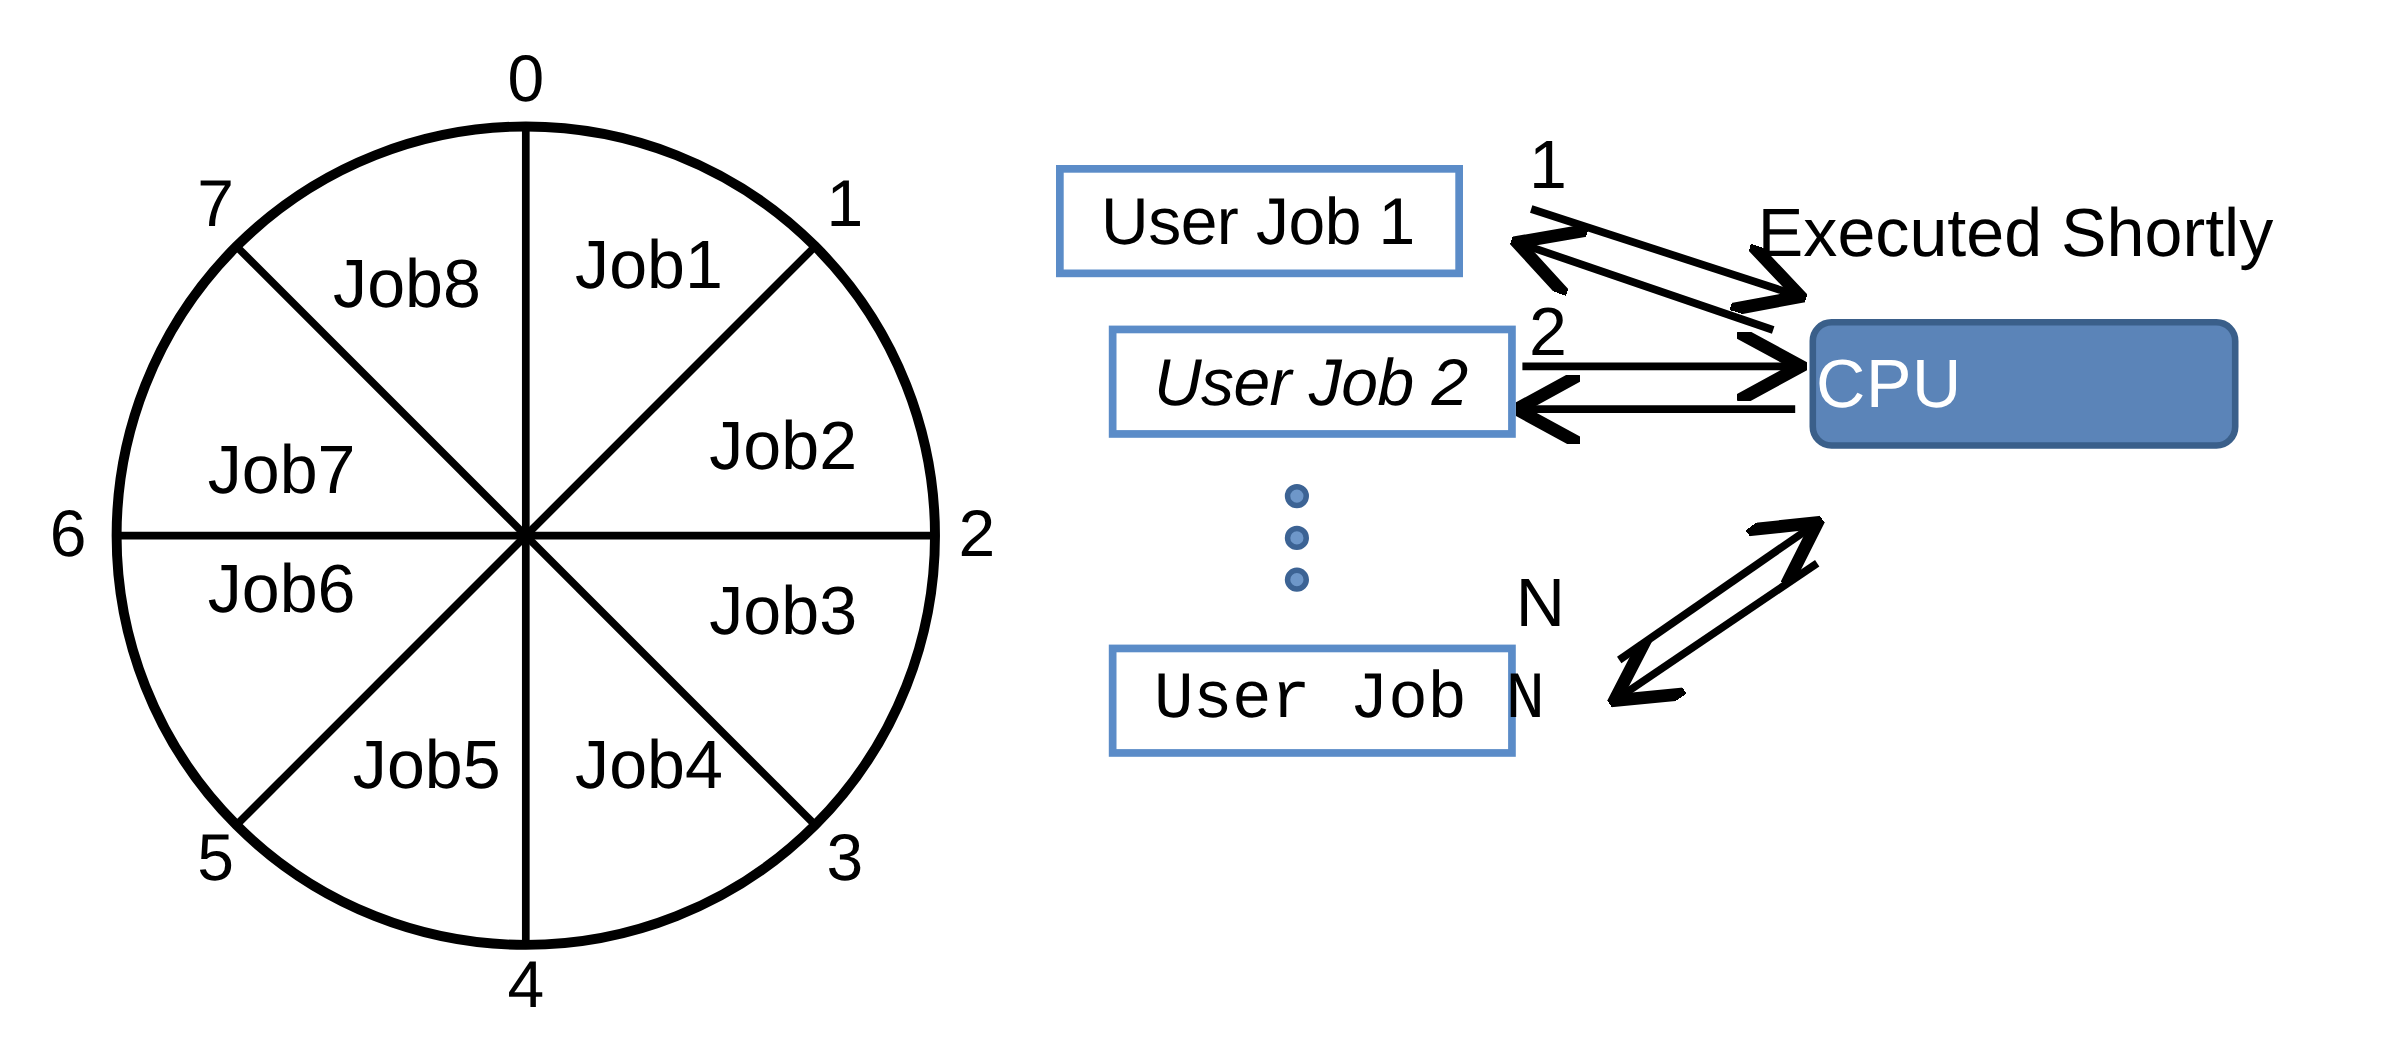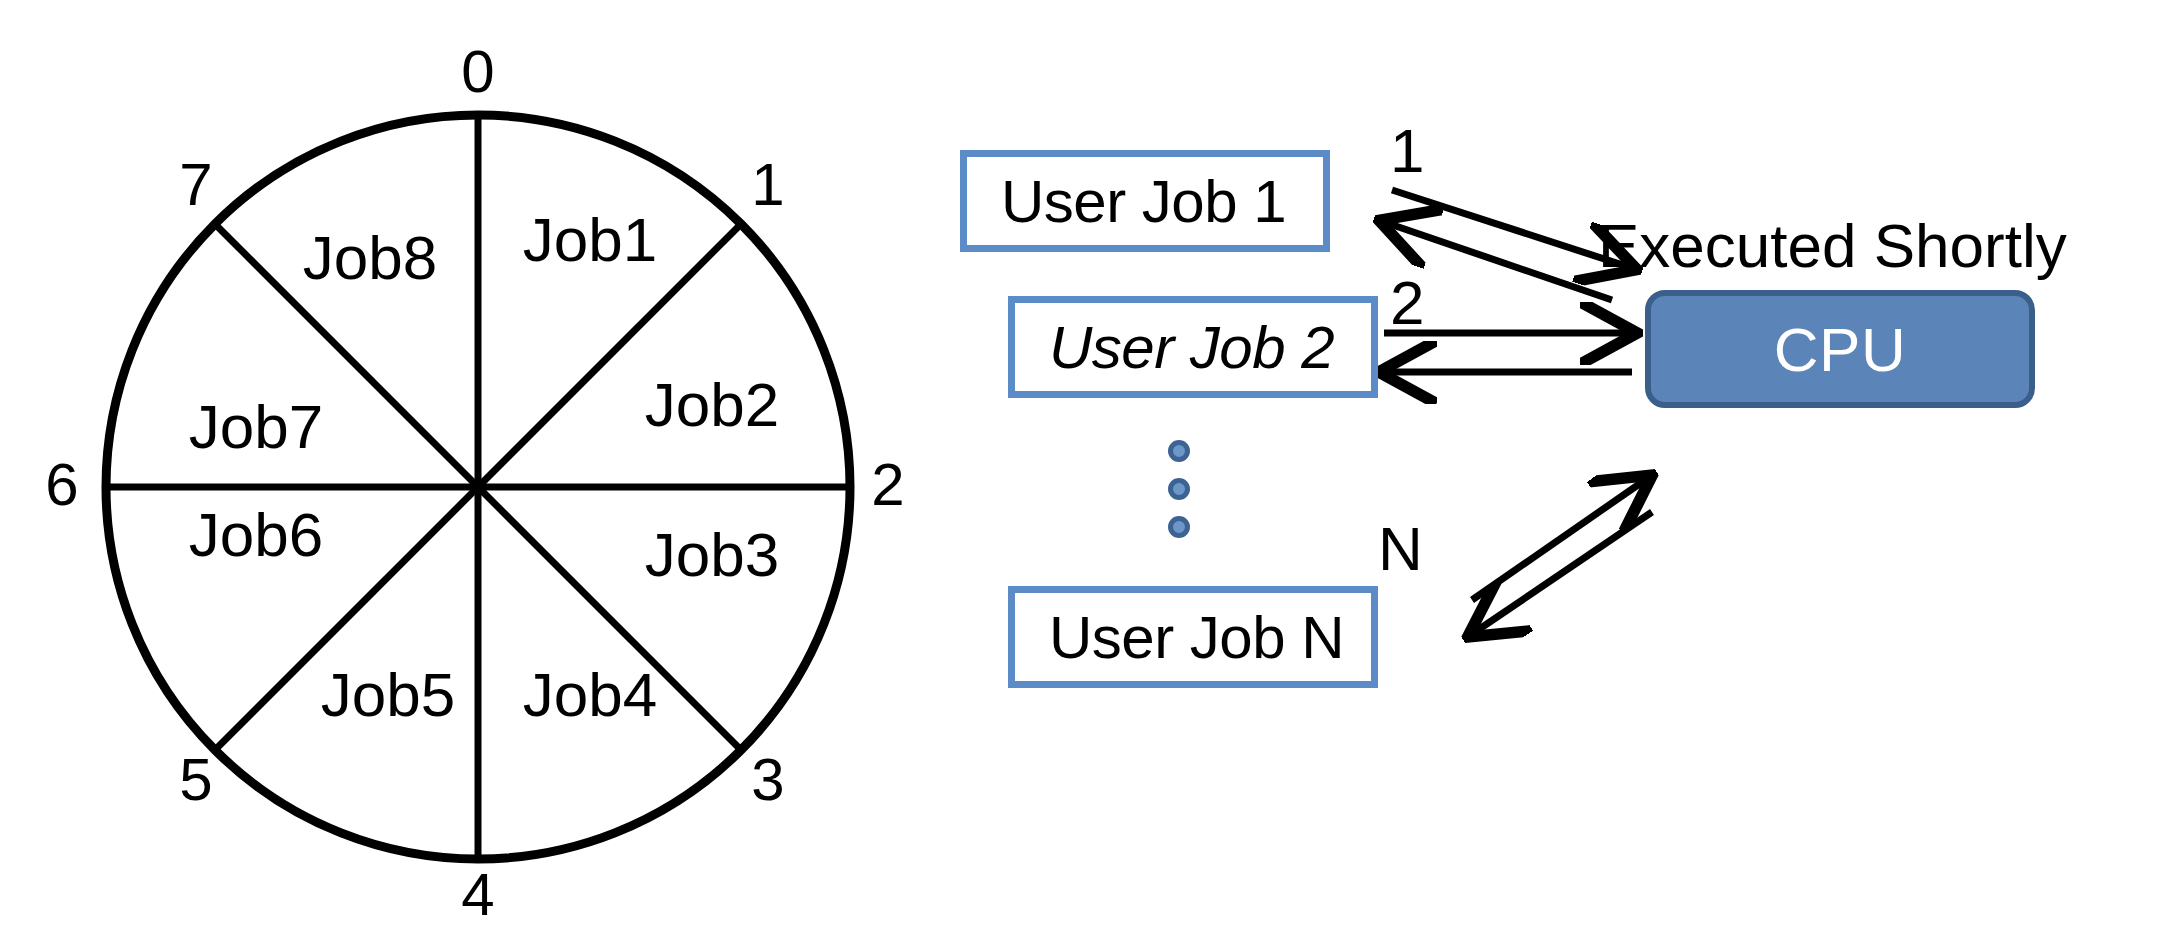--- a/index.html
+++ b/index.html
@@ -81,41 +81,39 @@
   }
 
   .cpu-box {
     position: absolute;
     box-sizing: border-box;
     background: #5B84B8;
     border: 6px solid #3A5F8A;
     border-radius: 20px;
     display: flex;
     align-items: center;
-    justify-content: center;
     font-size: 62px;
     color: #ffffff;
     letter-spacing: 0.5px;
   }
 
   .flow-index {
     position: absolute;
     font-size: 62px;
     color: #000000;
     line-height: 1;
     white-space: nowrap;
   }
 
   .flow-caption {
     position: absolute;
     font-size: 62px;
     color: #000000;
     line-height: 1;
     white-space: nowrap;
-    margin-top: 33px;
   }
 
   .ellipsis-dots {
     position: absolute;
     display: flex;
     flex-direction: column;
     align-items: center;
     gap: 16px;
   }
   .ellipsis-dot {
@@ -179,21 +177,21 @@
   </svg>
 
   <div class="job-box" id="job-box-0" style="left: 960px; top: 150px; width: 370px; height: 102px;">
     <span>User Job 1</span>
   </div>
 
   <div class="job-box" id="job-box-1" style="left: 1008px; top: 296px; width: 370px; height: 102px; font-style: italic;">
     <span>User Job 2</span>
   </div>
 
-  <div class="job-box" id="job-box-2" style="left: 1008px; top: 586px; width: 370px; height: 102px;">
+  <div class="job-box" id="job-box-2" style="left: 1008px; top: 586px; width: 370px; height: 102px; font-family: Liberation Mono, monospace;">
     <span>User Job N</span>
   </div>
 
   <div class="ellipsis-dots" id="ellipsis-dots" style="left: 1168px; top: 440px;">
       <div class="ellipsis-dot"></div>
       <div class="ellipsis-dot"></div>
       <div class="ellipsis-dot"></div>
     </div>
 
   <div class="cpu-box" id="cpu-box" style="left: 1645px; top: 290px; width: 390px; height: 118px;">

